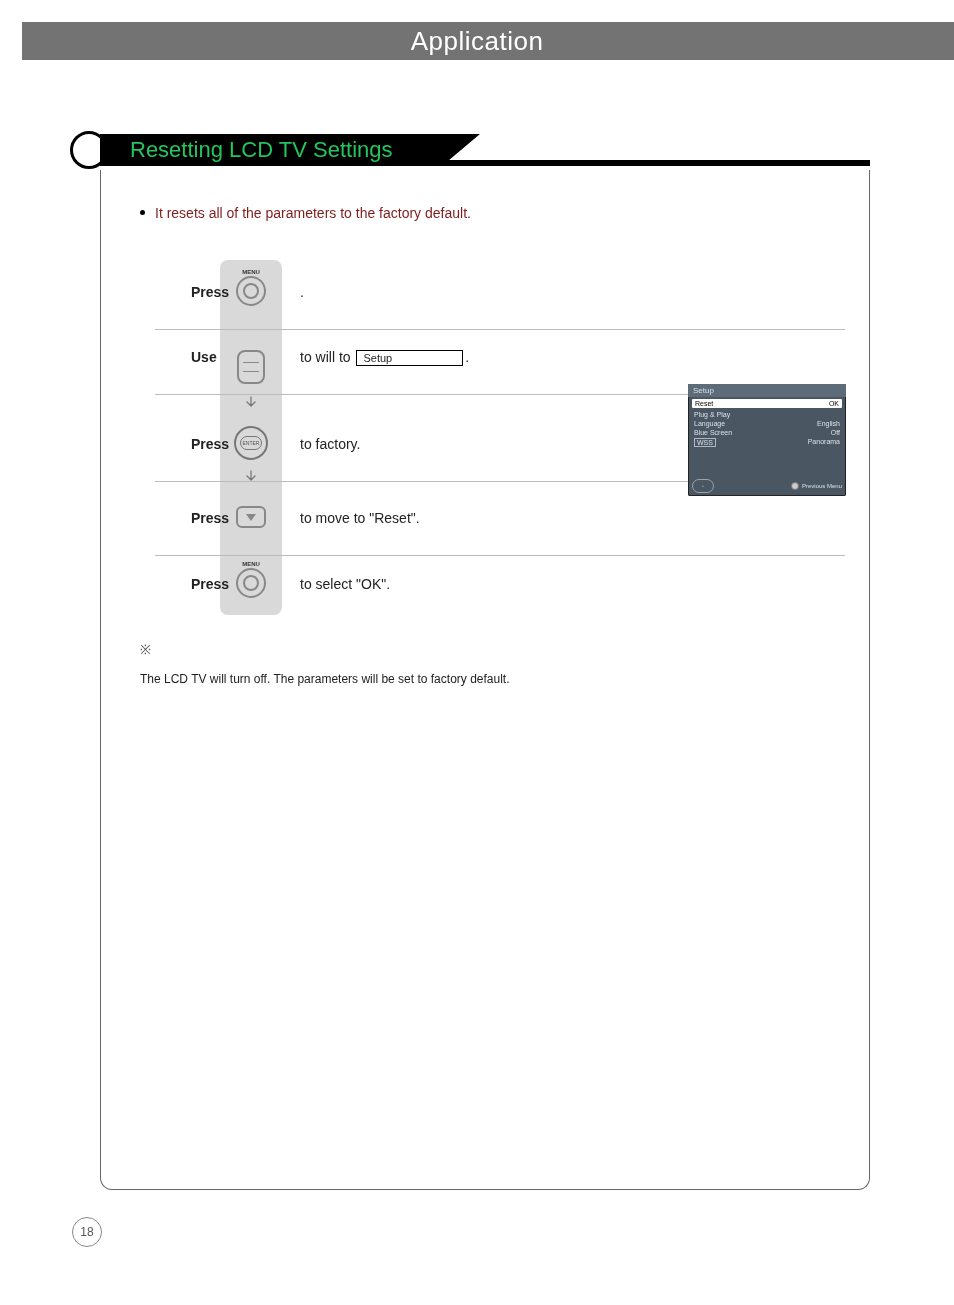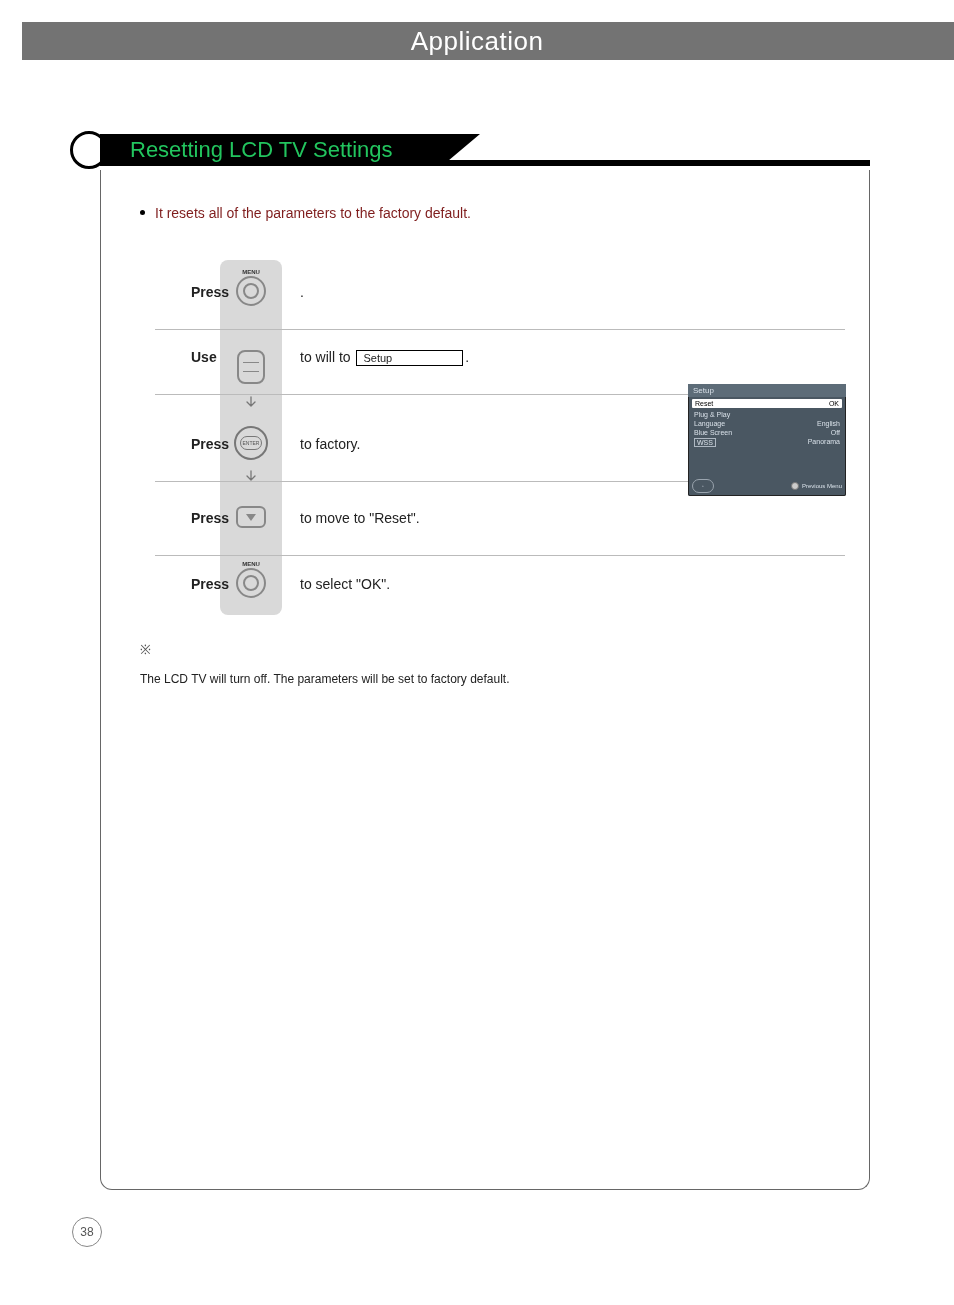--- a/index.html
+++ b/index.html
@@ -255,13 +255,13 @@
   </div>
   <div class="foot">
     <div class="nav-ic">◦</div>
     <div class="prev">
       <div class="dot"></div>
       <span>Previous Menu</span>
     </div>
   </div>
 </div>
 
-<div class="page-num">38</div>
+<div class="page-num">18</div>
 
 </body></html>

